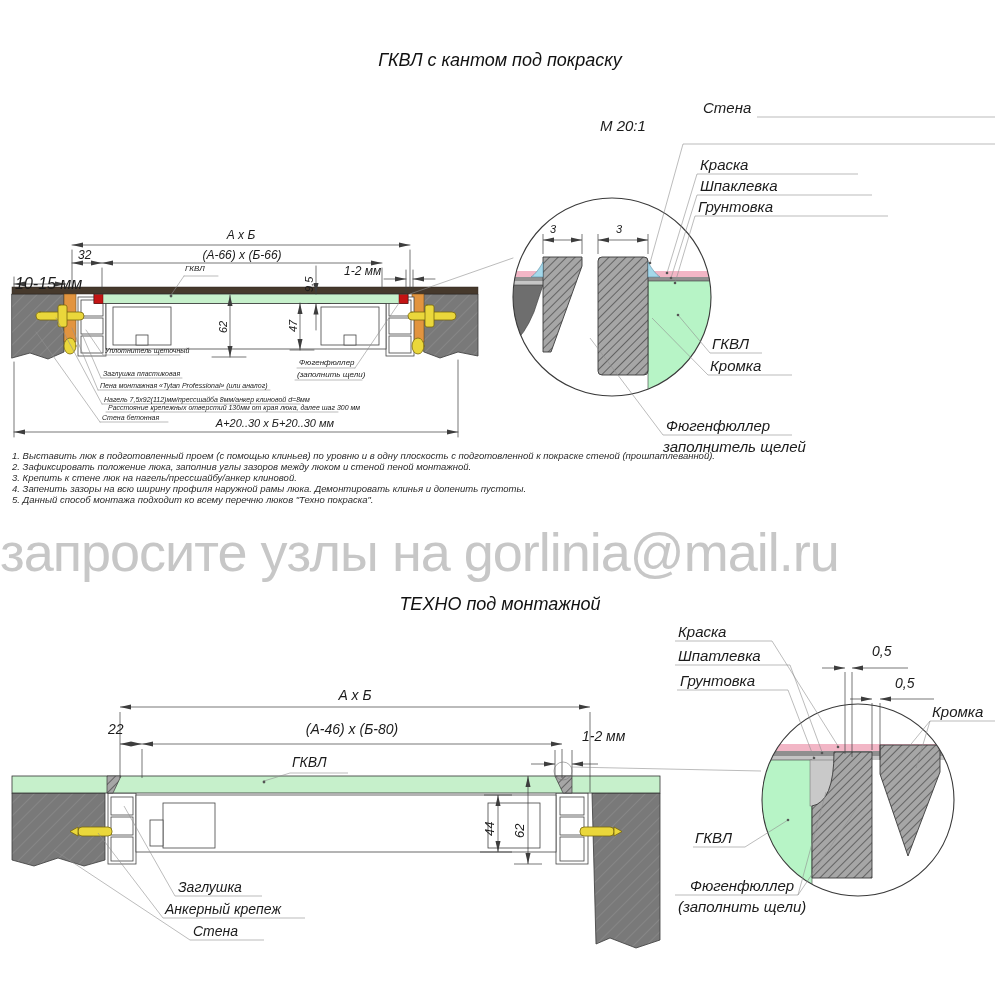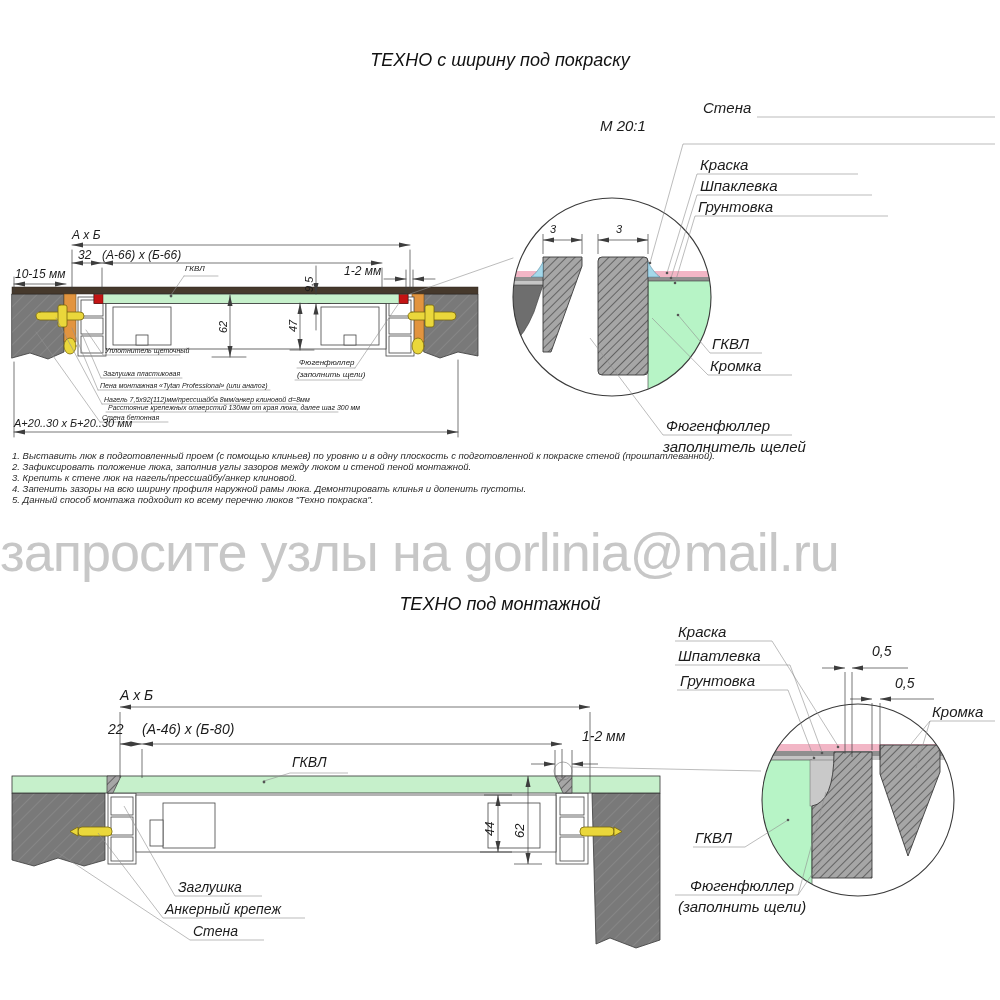--- a/index.html
+++ b/index.html
@@ -1,20 +1,20 @@
 <!DOCTYPE html>
 <html><head>
 <meta charset="utf-8">
 <style>
   html,body{margin:0;padding:0;background:#fff}
   .page{position:relative;width:1000px;height:1000px;background:#fff;
         font-family:"Liberation Sans","DejaVu Sans",sans-serif;overflow:hidden}
   svg.draw{position:absolute;left:0;top:0}
   .lb{position:absolute;font-style:italic;color:#1b1b1b;white-space:nowrap;line-height:1.05}
-  .ctr{}
+  .ctr{text-align:center}
   .rot{transform:rotate(-90deg);transform-origin:0 0}
   .title{position:absolute;left:0;width:1000px;text-align:center;font-style:italic;
          font-size:18px;color:#111}
   .wm{position:absolute;left:0;width:1000px;text-align:left;color:#c7c7c7;
       font-size:54px;font-style:normal;letter-spacing:-1px}
   .note{position:absolute;left:12px;font-style:italic;font-size:9.5px;color:#2b2b2b;white-space:nowrap}
 </style>
 </head>
 <body>
 
@@ -281,38 +281,38 @@
       <line x1="798" y1="895" x2="826" y2="792"></line>
           <line x1="798" y1="895" x2="858" y2="806"></line>
       <circle cx="838" cy="747" r="1.3" fill="#555" stroke="none"></circle>
       <circle cx="822" cy="753" r="1.3" fill="#555" stroke="none"></circle>
       <circle cx="814" cy="758" r="1.3" fill="#555" stroke="none"></circle>
       <circle cx="788" cy="820" r="1.3" fill="#555" stroke="none"></circle>
     </g>
   </g>
 </svg>
 
-<div class="title" style="top:50px">ТЕХНО с ширину под покраску</div>
+<div class="title" style="top:50px">ГКВЛ с кантом под покраску</div>
 
 <div class="lb" style="left:600px;top:118px;font-size:15px">М 20:1</div>
 <div class="lb" style="left:703px;top:100px;font-size:15px">Стена</div>
 <div class="lb" style="left:700px;top:157px;font-size:15px">Краска</div>
 <div class="lb" style="left:700px;top:178px;font-size:15px">Шпаклевка</div>
 <div class="lb" style="left:698px;top:199px;font-size:15px">Грунтовка</div>
 <div class="lb" style="left:712px;top:336px;font-size:15px">ГКВЛ</div>
 <div class="lb" style="left:710px;top:358px;font-size:15px">Кромка</div>
 <div class="lb" style="left:666px;top:418px;font-size:15px">Фюгенфюллер</div>
 <div class="lb" style="left:663px;top:439px;font-size:15px">заполнитель щелей</div>
 <div class="lb" style="left:550px;top:224px;font-size:11px">3</div>
 <div class="lb" style="left:616px;top:224px;font-size:11px">3</div>
 
 <div class="lb ctr" style="left:72px;width:338px;top:229px;font-size:12px">А х Б</div>
 <div class="lb ctr" style="left:102px;width:280px;top:249px;font-size:12px">(А-66) х (Б-66)</div>
 <div class="lb" style="left:78px;top:249px;font-size:12px">32</div>
-<div class="lb" style="left:15px;top:268px;font-size:12px">10-15 мм</div>
+<div class="lb" style="left:15px;top:276px;font-size:16px">10-15 мм</div>
 <div class="lb" style="left:185px;top:265px;font-size:8px">ГКВЛ</div>
 <div class="lb rot" style="left:304px;top:292px;font-size:11px">9,5</div>
 <div class="lb" style="left:344px;top:265px;font-size:12px">1-2 мм</div>
 <div class="lb rot" style="left:218px;top:333px;font-size:11px">62</div>
 <div class="lb rot" style="left:288px;top:332px;font-size:11px">47</div>
 <div class="lb ctr" style="left:14px;width:522px;top:418px;font-size:11px">А+20..30 х Б+20..30 мм</div>
 
 <div class="lb" style="left:105px;top:347px;font-size:7px">Уплотнитель щеточный</div>
 <div class="lb" style="left:103px;top:370px;font-size:7px">Заглушка пластиковая</div>
 <div class="lb" style="left:100px;top:382px;font-size:7px">Пена монтажная «Tytan Professional» (или аналог)</div>

